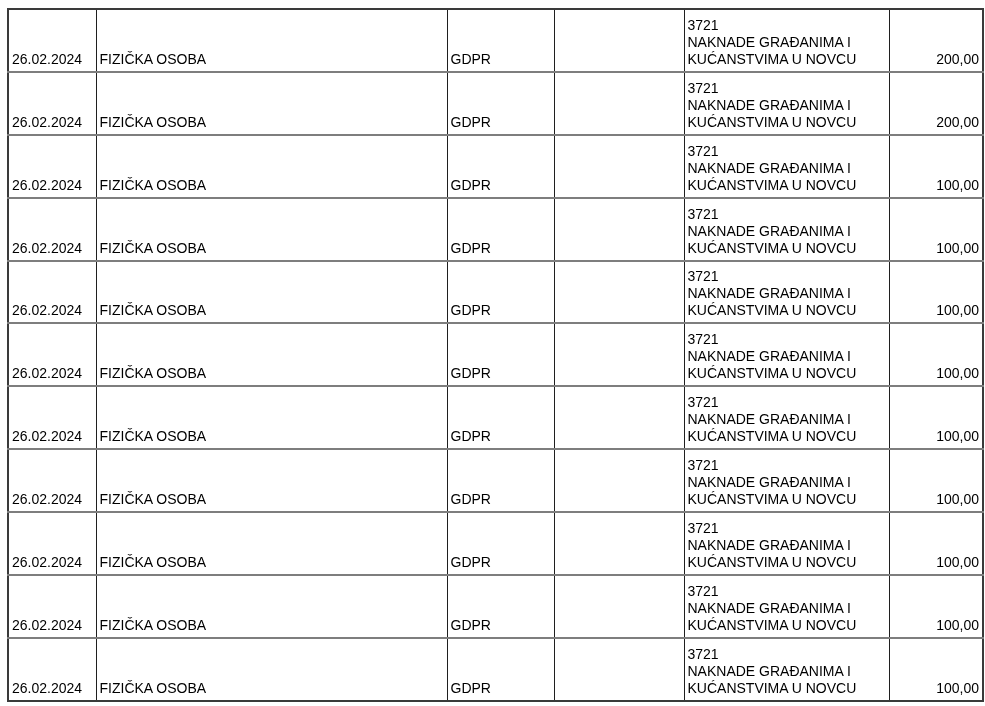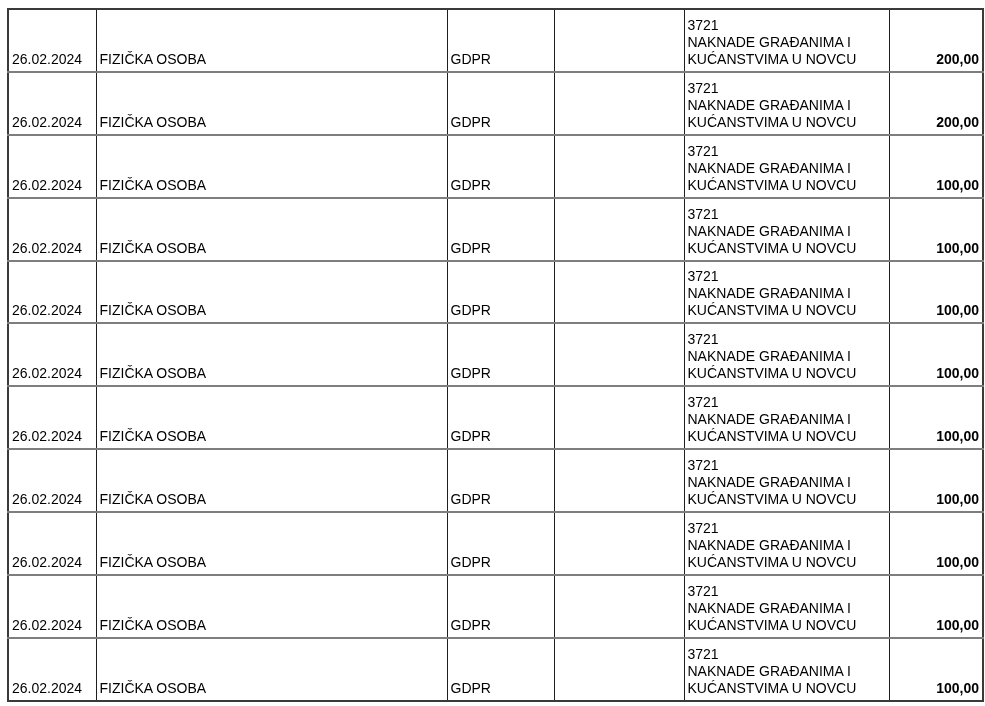--- a/index.html
+++ b/index.html
@@ -38,21 +38,20 @@
     line-height: 17px;
     overflow: hidden;
     white-space: nowrap;
   }
   table.payments tr:first-child td {
     border-top: none;
   }
   td.cell-amount {
     text-align: right;
     padding-right: 4px;
-    font-weight: bold;
   }
   .desc-line {
     display: block;
   }
 </style>
 </head>
 <body>
 
 <div class="page">
   <table class="payments">

